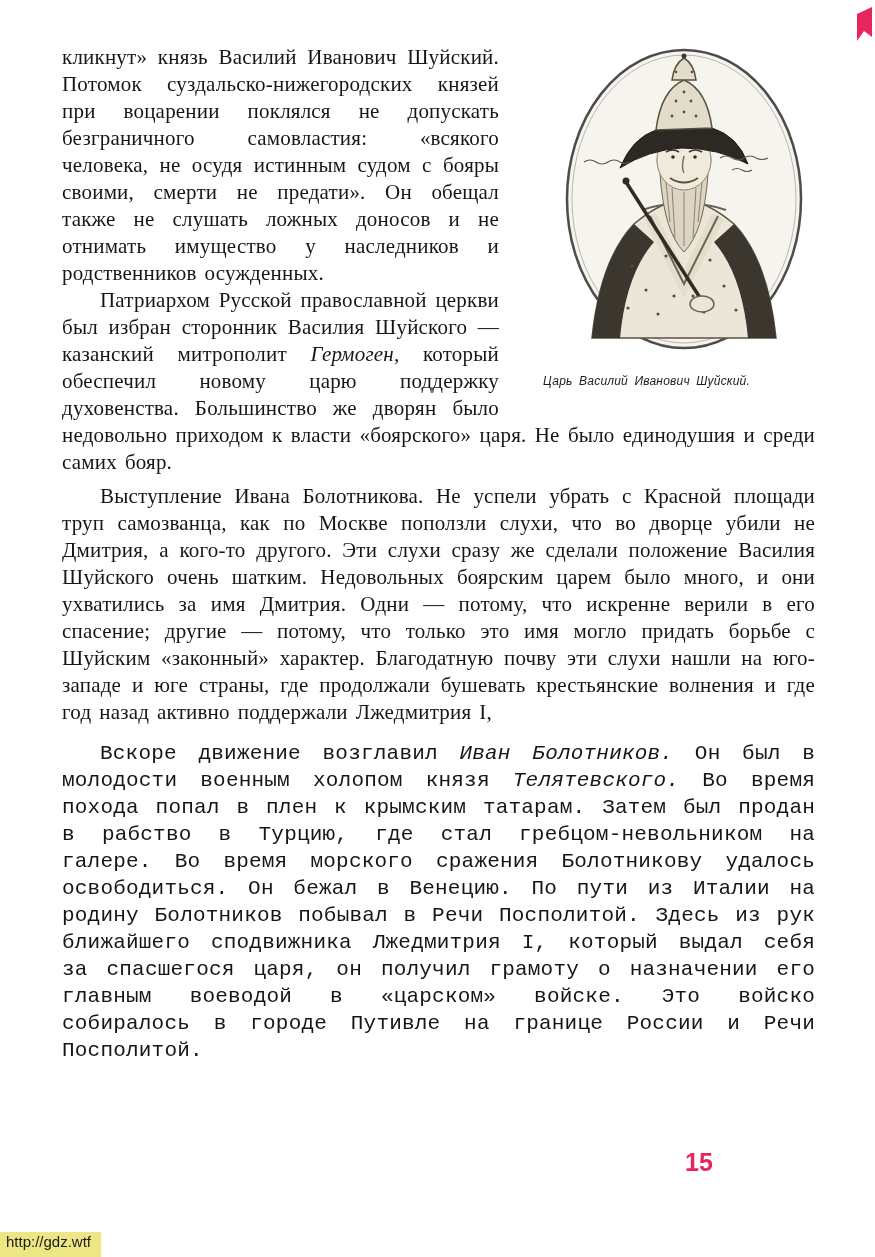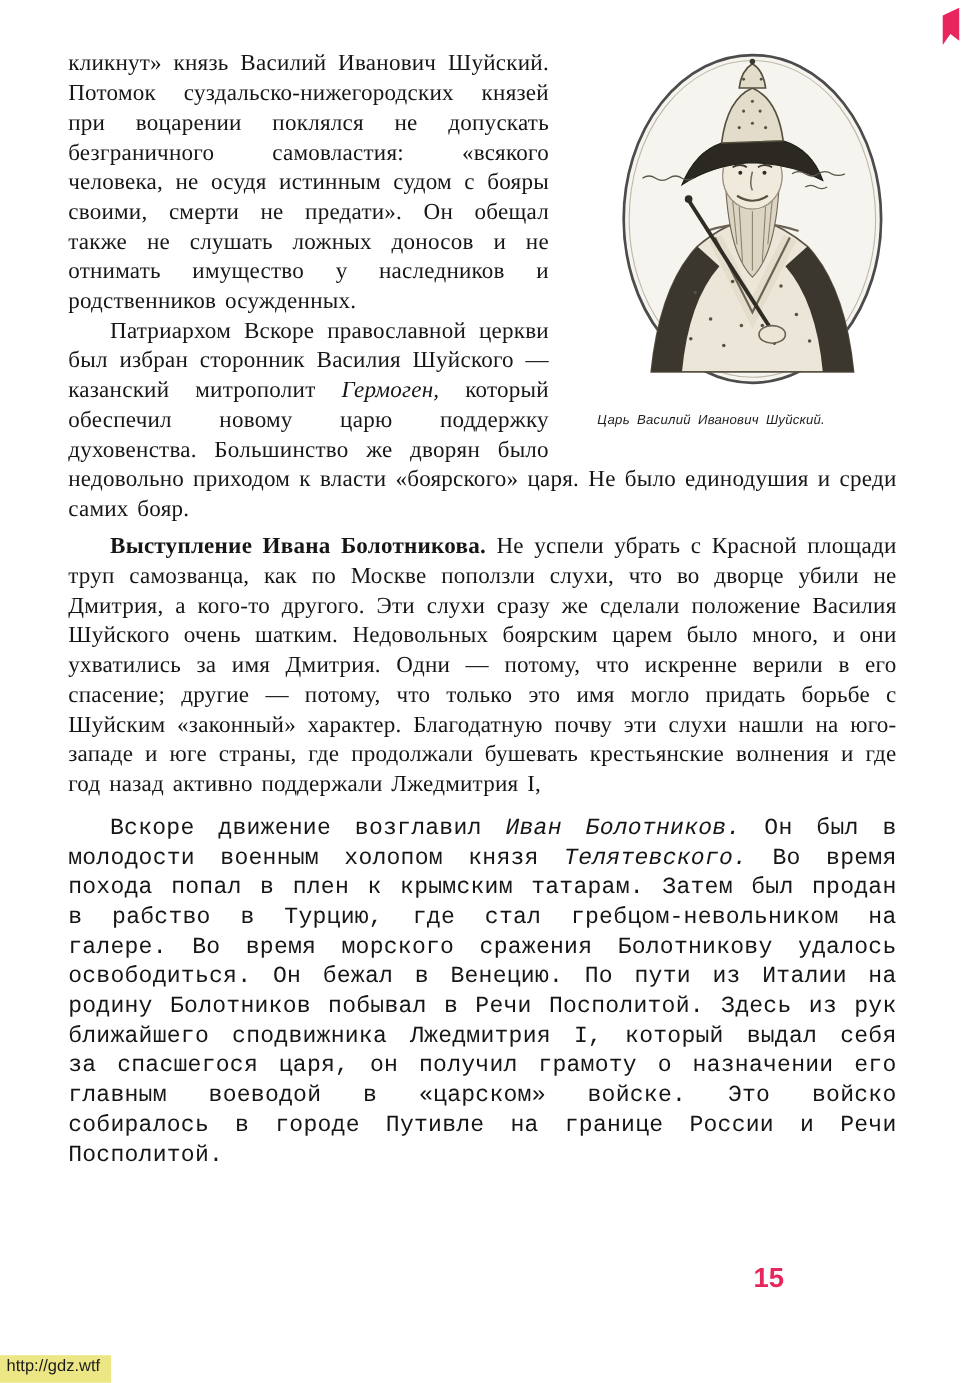--- a/index.html
+++ b/index.html
@@ -46,21 +46,21 @@
     line-height: 26px;
     color: #1d1d1d;
     text-align: justify;
     word-spacing: 3px;
   }
 
   p.para { margin: 0; text-indent: 38px; }
   p.para.no-indent { text-indent: 0; }
   p.para.gap-sm { margin-top: 7px; }
   p.para.gap-md { margin-top: 14px; font-family: Liberation Mono, monospace; }
-  p.para b { font-weight: bold; }
+  p.para b { font-weight: normal; }
   p.para em { font-style: italic; }
 
   .page-number {
     position: absolute;
     left: 685px; top: 1148px;
     font-family: "Liberation Sans", sans-serif;
     font-weight: bold;
     font-size: 25px;
     color: #e6265c;
   }
@@ -157,21 +157,21 @@
           <path d="M 22 116 q 6 -4 12 0 q 6 4 12 0 q 6 -4 12 0 q 5 3 10 0"></path>
           <path d="M 158 112 q 6 -4 12 0 q 6 4 12 0 q 6 -4 12 0 q 6 3 12 0"></path>
           <path d="M 170 124 q 5 -3 10 0 q 5 3 10 0"></path>
         </g>
       </svg>
       <figcaption>Царь Василий Иванович Шуйский.</figcaption>
     </figure>
 
     <p class="para no-indent"><span>кликнут» князь Василий Иванович Шуйский. Потомок суздальско-нижегородских князей при воцарении поклялся не допускать безграничного самовластия: «всякого человека, не осудя истинным судом с бояры своими, смерти не предати». Он обещал также не слушать ложных доносов и не отнимать имущество у наследников и родственников осужденных.</span></p>
 
-    <p class="para"><span>Патриархом Вскоре православной церкви был избран сторонник Василия Шуйского — казанский митрополит </span><em>Гермоген,</em><span> который обеспечил новому царю поддержку духовенства. Большинство же дворян было недовольно приходом к власти «боярского» царя. Не было единодушия и среди самих бояр.</span></p>
+    <p class="para"><span>Патриархом Русской православной церкви был избран сторонник Василия Шуйского — казанский митрополит </span><em>Гермоген,</em><span> который обеспечил новому царю поддержку духовенства. Большинство же дворян было недовольно приходом к власти «боярского» царя. Не было единодушия и среди самих бояр.</span></p>
 
     <p class="para gap-sm"><b>Выступление Ивана Болотникова.</b><span> Не успели убрать с Красной площади труп самозванца, как по Москве поползли слухи, что во дворце убили не Дмитрия, а кого-то другого. Эти слухи сразу же сделали положение Василия Шуйского очень шатким. Недовольных боярским царем было много, и они ухватились за имя Дмитрия. Одни — потому, что искренне верили в его спасение; другие — потому, что только это имя могло придать борьбе с Шуйским «законный» характер. Благодатную почву эти слухи нашли на юго-западе и юге страны, где продолжали бушевать крестьянские волнения и где год назад активно поддержали Лжедмитрия I,</span></p>
 
     <p class="para gap-md"><span>Вскоре движение возглавил </span><em>Иван Болотников.</em><span> Он был в молодости военным холопом князя </span><em>Телятевского.</em><span> Во время похода попал в плен к крымским татарам. Затем был продан в рабство в Турцию, где стал гребцом-невольником на галере. Во время морского сражения Болотникову удалось освободиться. Он бежал в Венецию. По пути из Италии на родину Болотников побывал в Речи Посполитой. Здесь из рук ближайшего сподвижника Лжедмитрия I, который выдал себя за спасшегося царя, он получил грамоту о назначении его главным воеводой в «царском» войске. Это войско собиралось в городе Путивле на границе России и Речи Посполитой.</span></p>
 
 
   </div>
 
   <div class="page-number">15</div>
 

